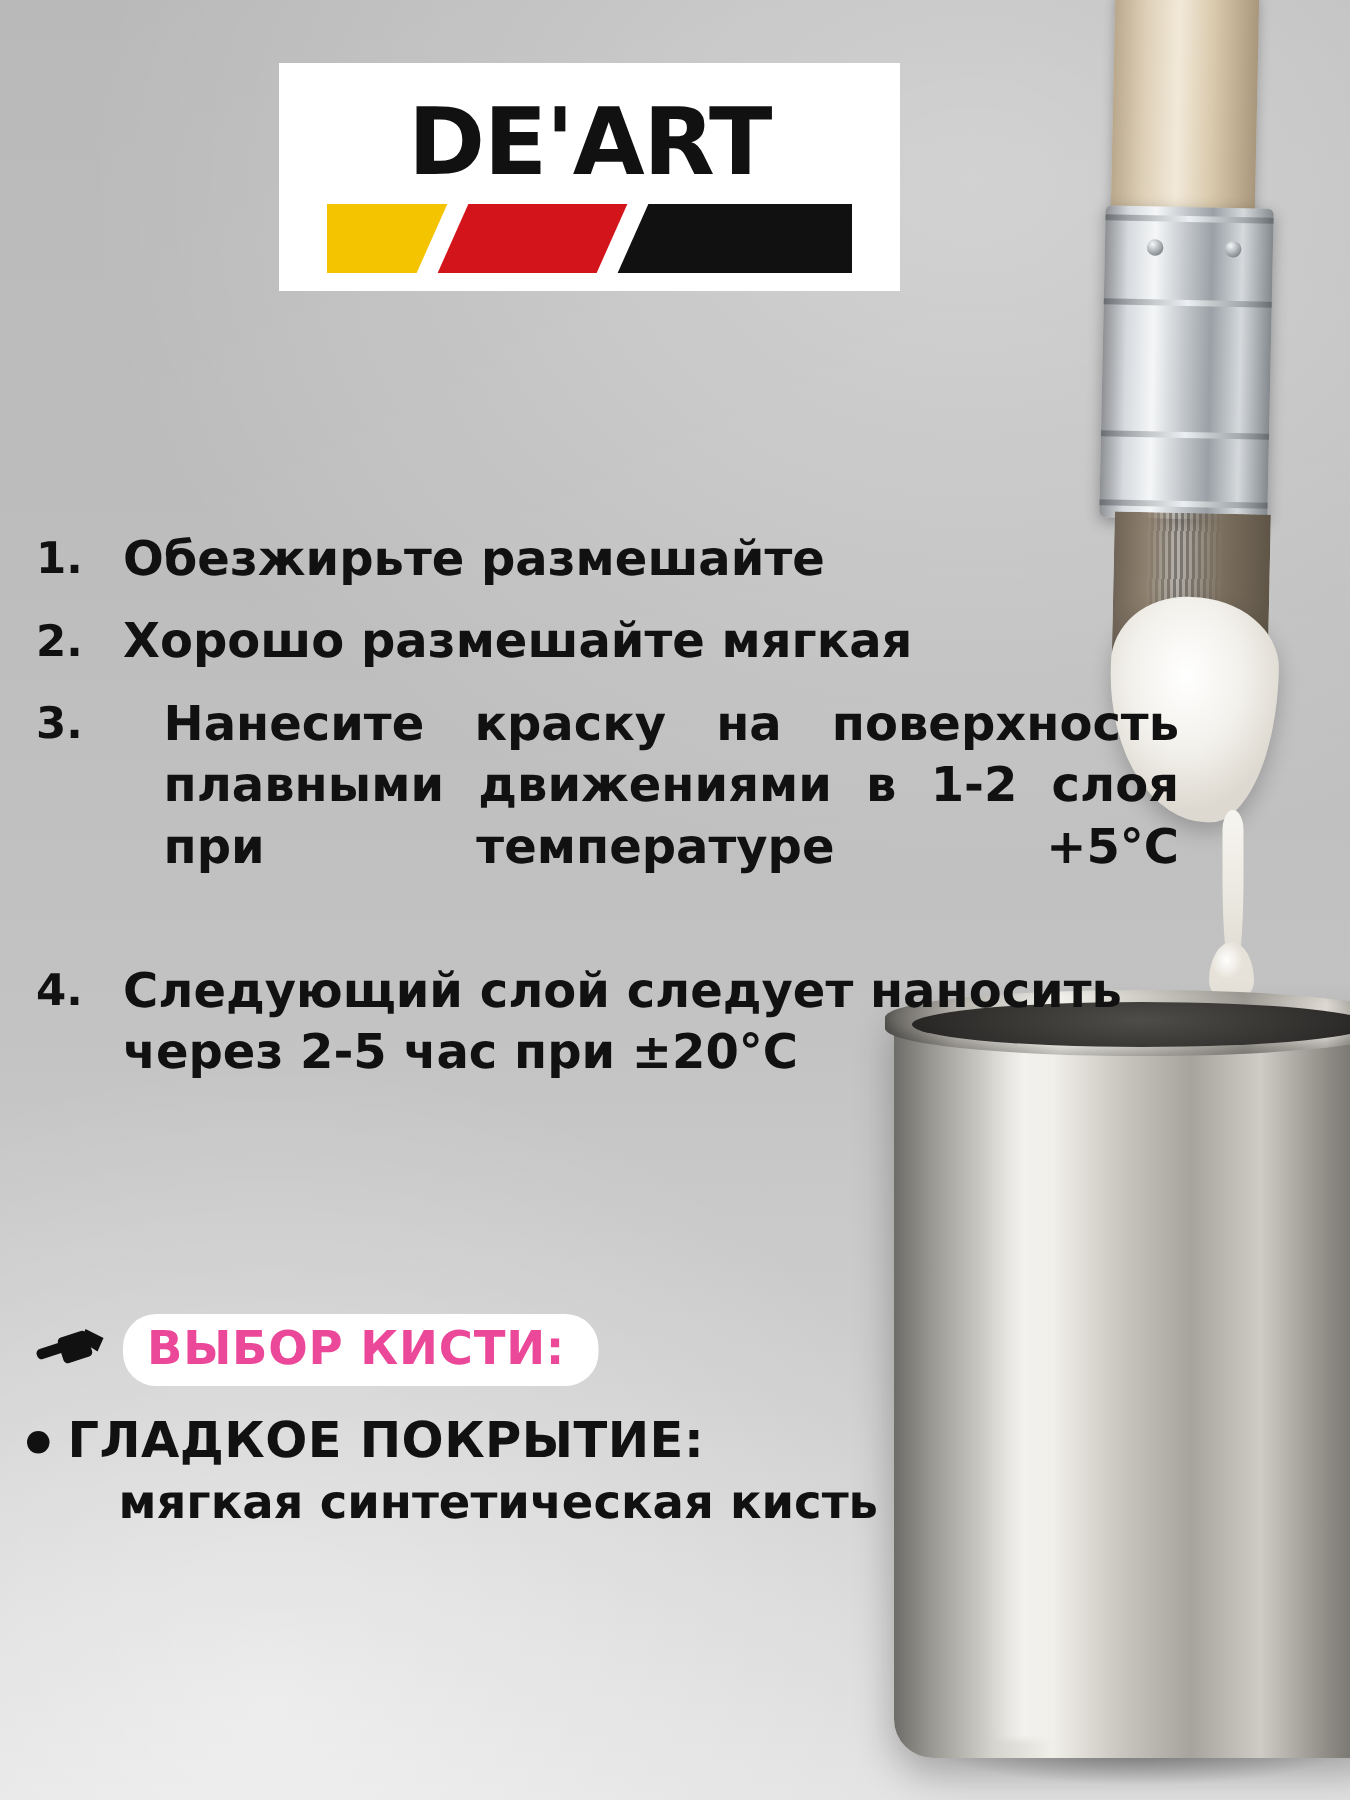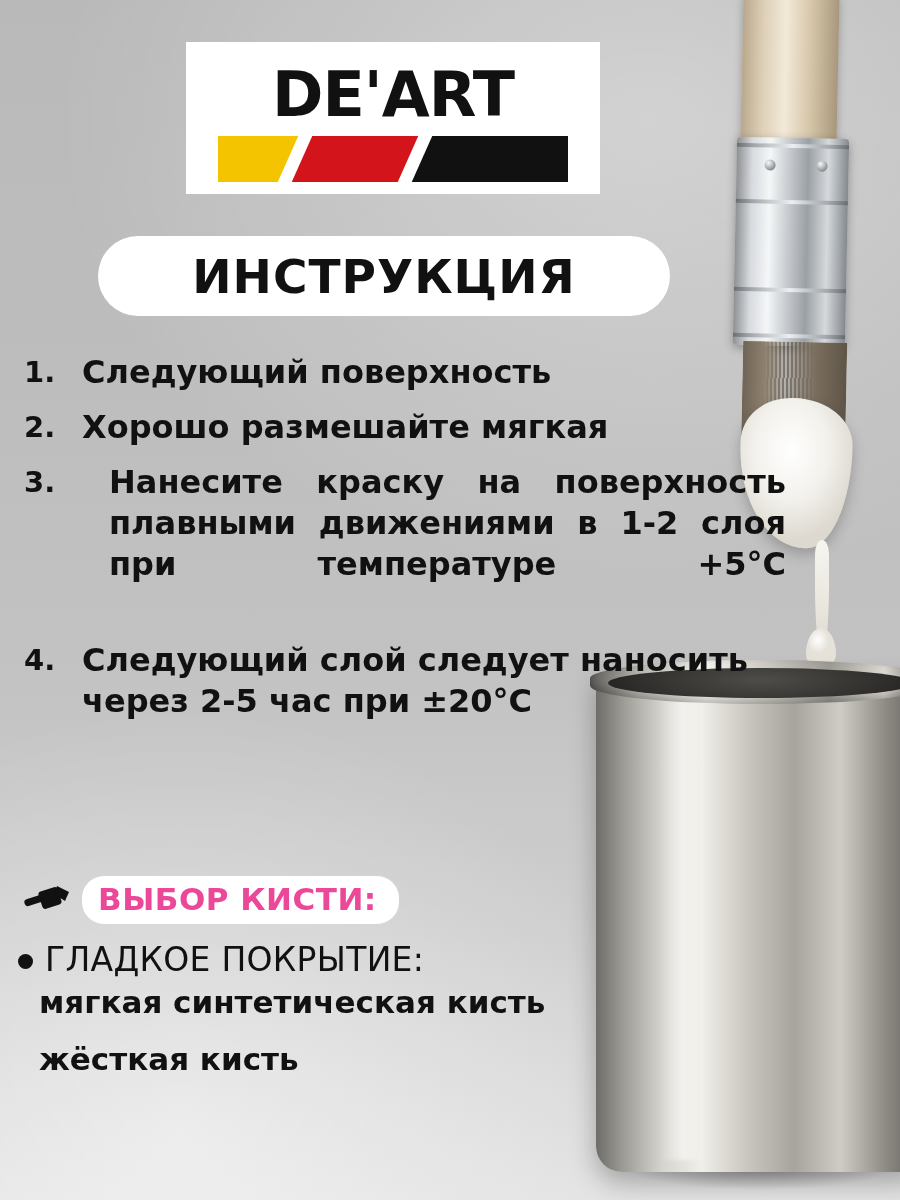--- a/index.html
+++ b/index.html
@@ -314,28 +314,28 @@
   }
   .dot-square {
     flex: 0 0 auto;
     width: 15px;
     height: 15px;
     background: #111111;
     margin-top: 14px;
   }
   .bullet-title {
     font-family: "DejaVu Sans", sans-serif;
-    font-weight: normal;
+    font-weight: bold;
     font-size: 33px;
     color: #111111;
     letter-spacing: .3px;
     line-height: 1.2;
   }
   .bullet-sub {
-    margin-left: 21px;
+    margin-left: 61px;
     margin-top: 4px;
     font-family: "DejaVu Sans", sans-serif;
     font-weight: bold;
     font-size: 31px;
     color: #111111;
     line-height: 1.2;
   }
 </style>
 </head>
 <body>
@@ -374,29 +374,26 @@
       <div class="logo-word">DE'ART</div>
       <div class="logo-stripes">
         <div class="stripe s-yellow"></div>
         <div class="stripe s-white1"></div>
         <div class="stripe s-red"></div>
         <div class="stripe s-white2"></div>
         <div class="stripe s-black"></div>
       </div>
     </div>
 
-    <div class="title-pill">
-      <span>ИНСТРУКЦИЯ</span>
-    </div>
 
     <div class="steps">
 
       <div class="step">
         <div class="step-num">1.</div>
-        <div class="step-text">Следующий поверхность</div>
+        <div class="step-text">Обезжирьте размешайте</div>
       </div>
 
       <div class="step">
         <div class="step-num">2.</div>
         <div class="step-text">Хорошо размешайте мягкая</div>
       </div>
 
       <div class="step">
         <div class="step-num">3.</div>
         <div class="step-text justify">Нанесите краску на поверхность плавными движениями в 1-2 слоя при температуре +5°C</div>
@@ -428,19 +425,18 @@
 
       <div class="bullet-block">
         <div class="bullet-head">
           <span class="dot-round"></span>
           <span class="bullet-title">ГЛАДКОЕ ПОКРЫТИЕ:</span>
         </div>
         <div class="bullet-sub">мягкая синтетическая кисть</div>
       </div>
 
       <div class="bullet-block">
-        <div class="bullet-sub">жёсткая кисть</div>
       </div>
 
     </div>
 
   </div>
 </div>
 
 </body></html>

